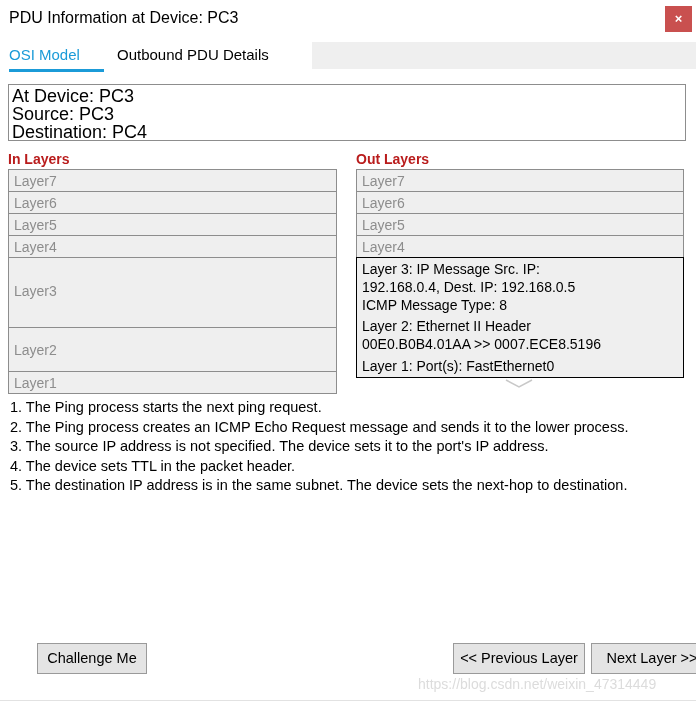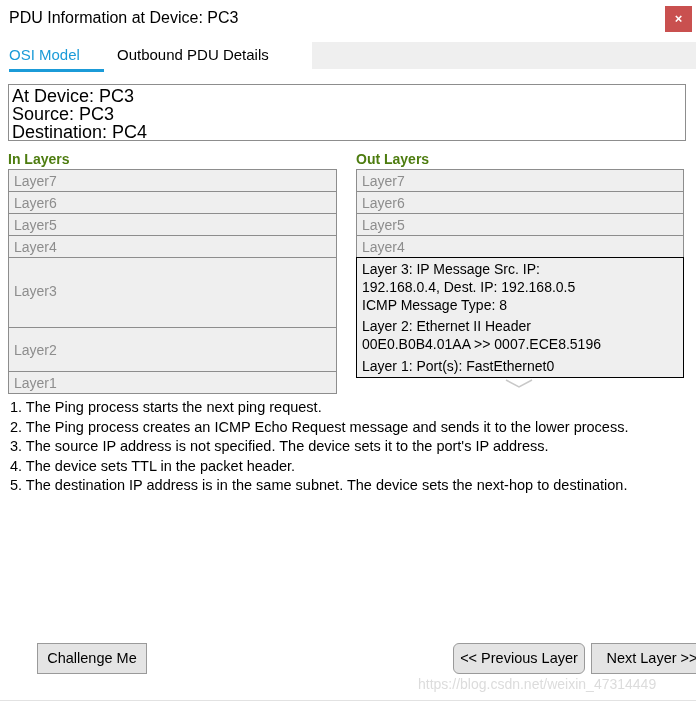--- a/index.html
+++ b/index.html
@@ -96,21 +96,21 @@
     color: #000000;
     white-space: nowrap;
   }
 
   
   .col-heading {
     position: absolute;
     font-size: 14px;
     font-weight: bold;
     line-height: 18px;
-    color: #4d7c0f;
+    color: #b91c1c;
     white-space: nowrap;
   }
   #heading-in  { left: 8px;   top: 150px; }
   #heading-out { left: 356px; top: 150px; }
 
   .layer-stack {
     position: absolute;
     top: 169px;
   }
   #in-layers  { left: 8px;   width: 329px; }
@@ -187,21 +187,20 @@
   }
   #btn-challenge {
     left: 10px; top: 643px;
     width: 110px; height: 31px;
     line-height: 29px;
   }
   #btn-prev {
     left: 426px; top: 643px;
     width: 132px; height: 31px;
     line-height: 29px;
-    border-radius: 6px;
   }
   #btn-next {
     left: 564px; top: 643px;
     width: 122px; height: 31px;
     line-height: 29px;
   }
 
   
   #watermark {
     position: absolute;

